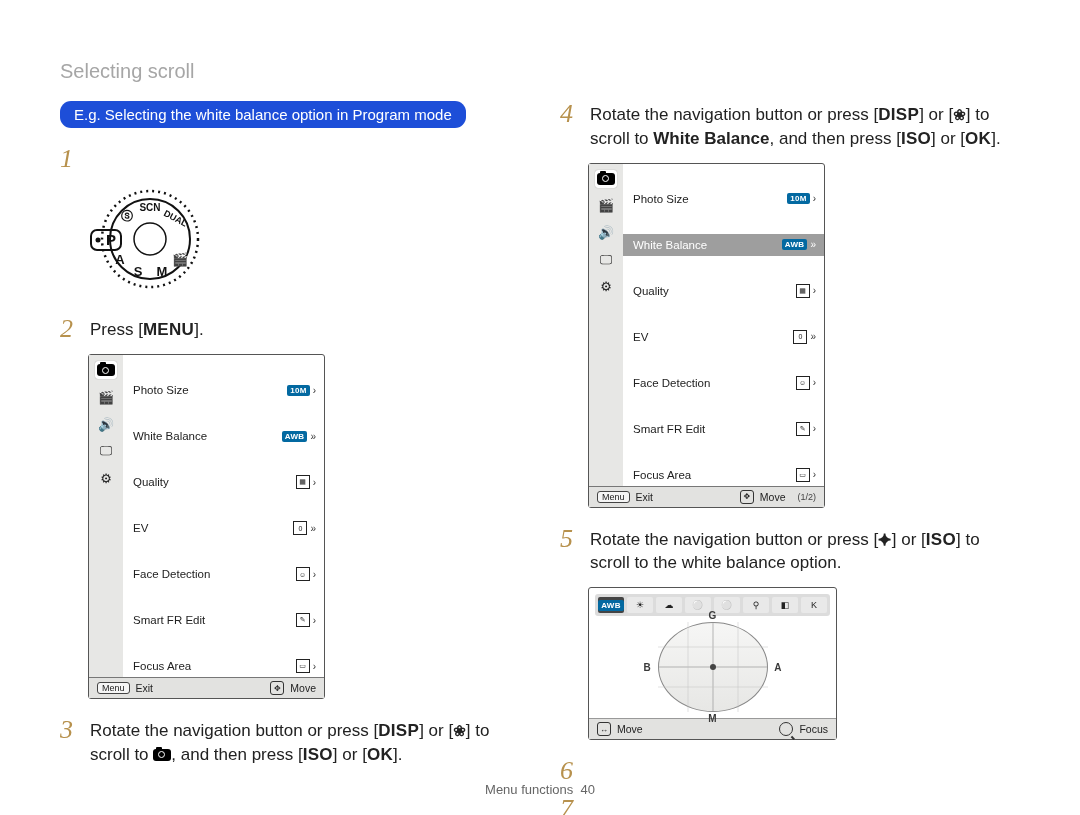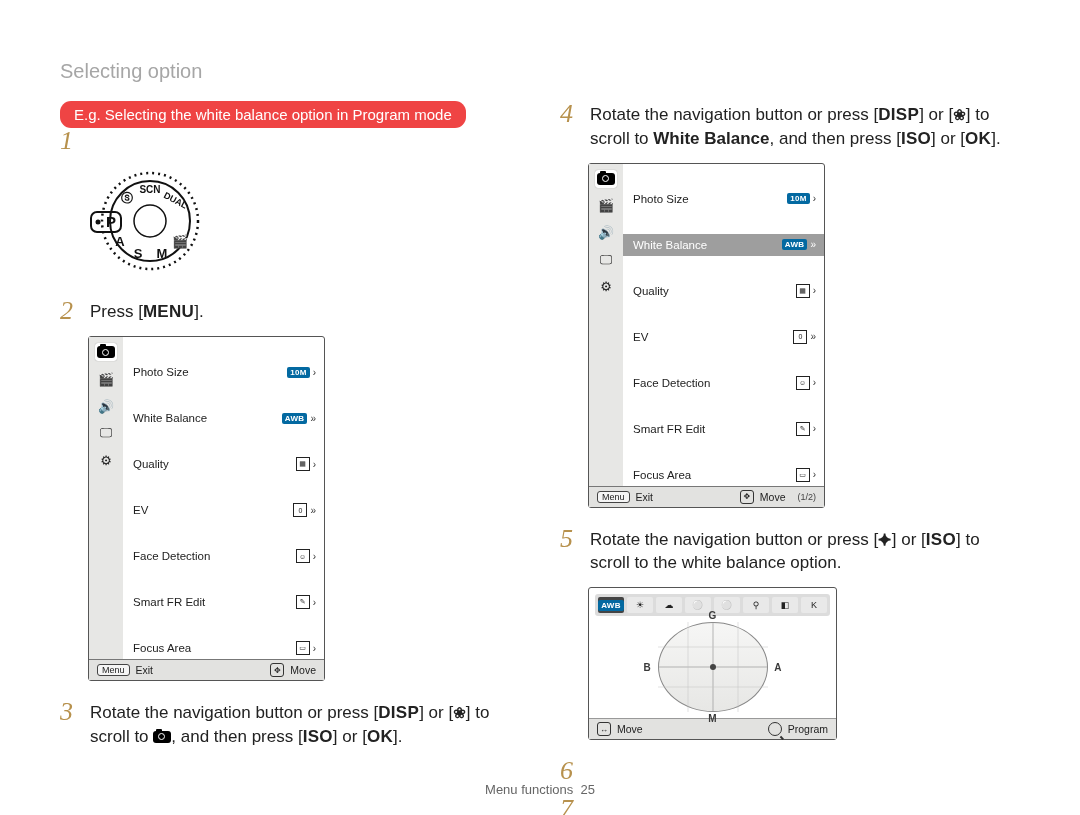--- a/index.html
+++ b/index.html
@@ -23,26 +23,27 @@
   margin-bottom: 18px;
 }
 .cols {
   display: flex;
   gap: 40px;
 }
 .col {
   flex: 1;
 }
 .callout {
-  background: #ef4444;
+  background: #1d4ed8;
   color: #fff;
   border-radius: 11px;
   padding: 5px 14px;
   font-size: 15px;
   display: inline-block;
+  margin-bottom: 18px;
 }
 .step {
   display: flex;
   align-items: flex-start;
   gap: 10px;
   margin-bottom: 12px;
 }
 .step-num {
   font-style: italic;
   font-size: 26px;
@@ -284,21 +285,21 @@
   right: -3px; bottom: -3px;
   width: 4px; height: 1.5px;
   background: #333;
   transform: rotate(45deg);
 }
 </style>
 </head>
 <body>
 <div class="page">
 
-<div class="header">Selecting option</div>
+<div class="header">Selecting scroll</div>
 
 <div class="cols">
 
   <div class="col">
     <div class="callout">E.g. Selecting the white balance option in Program mode</div>
 
     
     <div class="step">
       <div class="step-num">1</div>
     </div>
@@ -528,31 +529,31 @@
         <div class="wb-label wb-g">G</div>
         <div class="wb-label wb-m">M</div>
         <div class="wb-label wb-b">B</div>
         <div class="wb-label wb-a">A</div>
       </div>
       <div class="wb-foot">
         <span class="nav-ic">↔</span>
         <span>Move</span>
         <span class="spacer"></span>
         <span class="mag"></span>
-        <span>Program</span>
+        <span>Focus</span>
       </div>
     </div>
 
     <div class="step">
       <div class="step-num">6</div>
     </div>
 
     <div class="step">
       <div class="step-num">7</div>
     </div>
   </div>
 </div>
 
 <div class="footer">
-  <span>Menu functions</span>&nbsp;&nbsp;<span>25</span>
+  <span>Menu functions</span>&nbsp;&nbsp;<span>40</span>
 </div>
 
 </div>
 
 </body></html>

